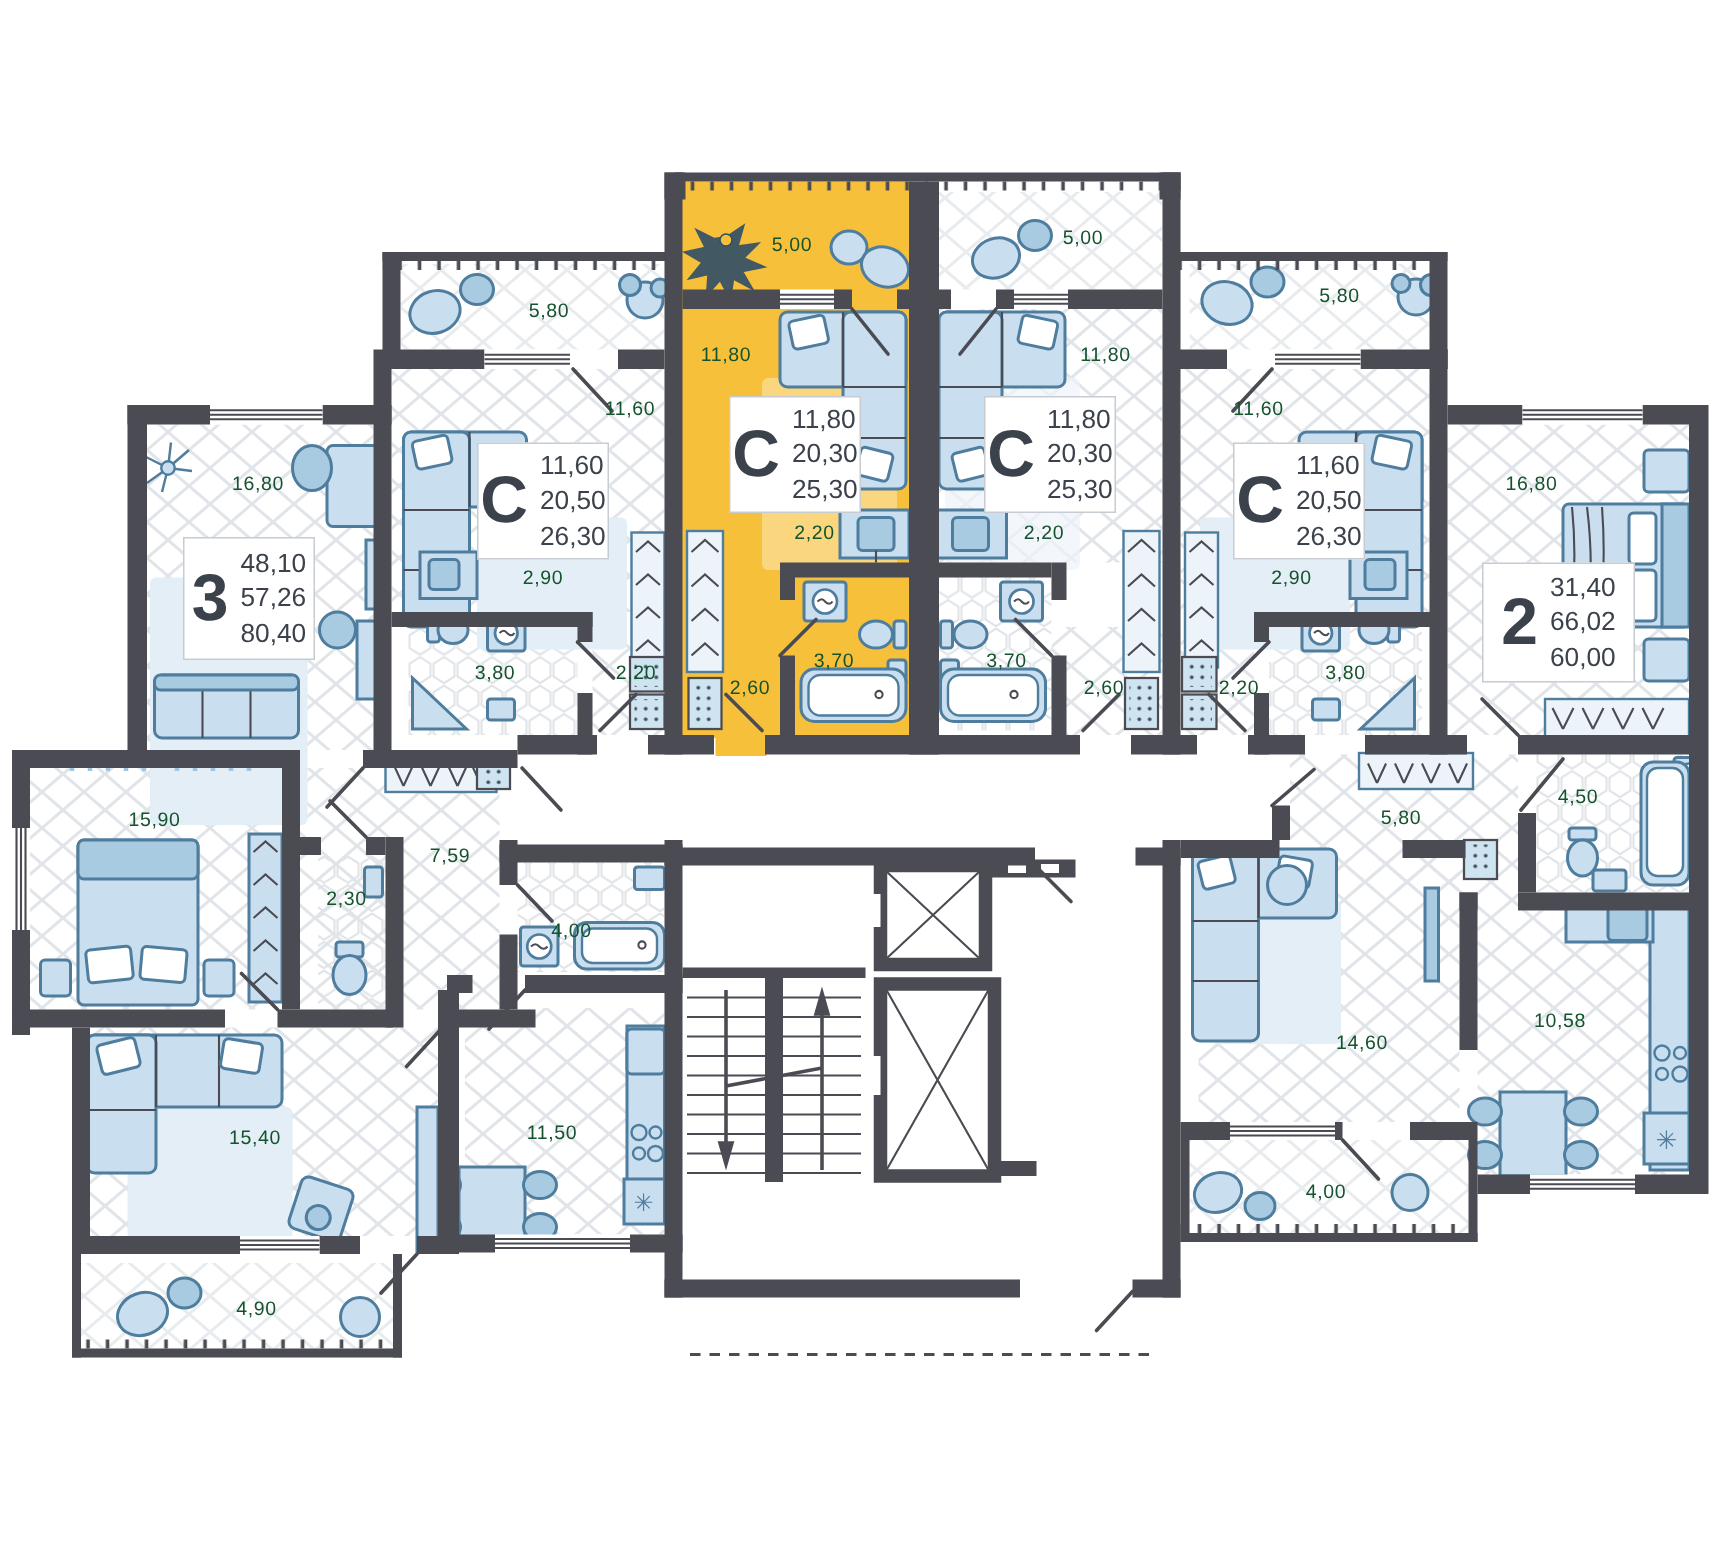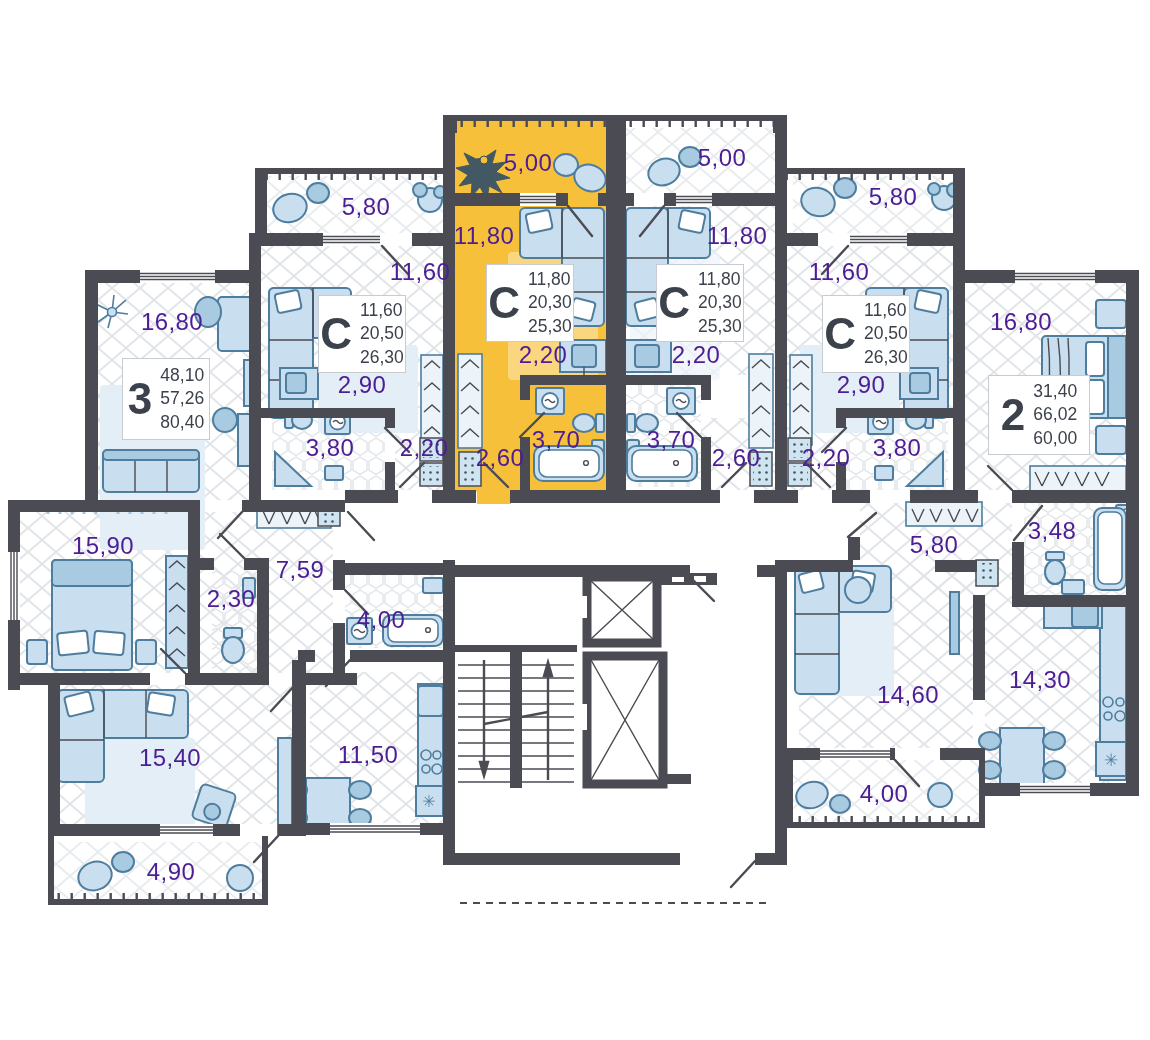--- a/index.html
+++ b/index.html
@@ -1,19 +1,19 @@
 <!DOCTYPE html>
 <html><head>
 <meta charset="utf-8">
 <style>
   html,body{margin:0;padding:0;background:#ffffff;}
   .stage{position:relative;width:1150px;height:1040px;background:#fff;
          font-family:"Liberation Sans",sans-serif;overflow:hidden;}
   .stage svg{position:absolute;left:0;top:0;}
-  .rl{position:absolute;transform:translate(-50%,-50%);font-size:24px;color:#4c1d95;
+  .rl{position:absolute;transform:translate(-50%,-50%);font-size:13px;color:#14532d;
       letter-spacing:.4px;white-space:nowrap;z-index:2;text-align:center;}
   .info{position:absolute;background:#fff;border:1px solid #c6ccd2;display:flex;
         align-items:center;justify-content:center;gap:8px;z-index:3;box-sizing:border-box;}
   .info .ltr{font-size:44px;font-weight:700;color:#3b424c;line-height:.9;}
   .info .nums{display:flex;flex-direction:column;font-size:17.5px;color:#3b424c;line-height:1.32;}
   
   .w{fill:#4b4b53;}
   .ln{stroke:#4b4b53;stroke-width:2.4;fill:none;stroke-linecap:round;}
   .thin{stroke:#4b4b53;stroke-width:1.4;fill:none;}
   .furn{fill:#c9dff0;stroke:#4e7d9e;stroke-width:2;}
@@ -695,23 +695,23 @@
 <div class="rl" style="left:736px;top:458px">2,60</div>
 
 <div class="rl" style="left:893px;top:197px">5,80</div>
 <div class="rl" style="left:839px;top:272px">11,60</div>
 <div class="rl" style="left:861px;top:385px">2,90</div>
 <div class="rl" style="left:897px;top:448px">3,80</div>
 <div class="rl" style="left:826px;top:458px">2,20</div>
 
 <div class="rl" style="left:1021px;top:322px">16,80</div>
 <div class="rl" style="left:934px;top:545px">5,80</div>
-<div class="rl" style="left:1052px;top:531px">3,48</div>
+<div class="rl" style="left:1052px;top:531px">4,50</div>
 <div class="rl" style="left:908px;top:695px">14,60</div>
-<div class="rl" style="left:1040px;top:680px">14,30</div>
+<div class="rl" style="left:1040px;top:680px">10,58</div>
 <div class="rl" style="left:884px;top:794px">4,00</div>
 
 <div class="info" style="left:122px;top:358px;width:88px;height:82px">
   <span class="ltr">3</span>
   <span class="nums">
     <span>48,10</span>
     <span>57,26</span>
     <span>80,40</span>
   </span>
 </div>

